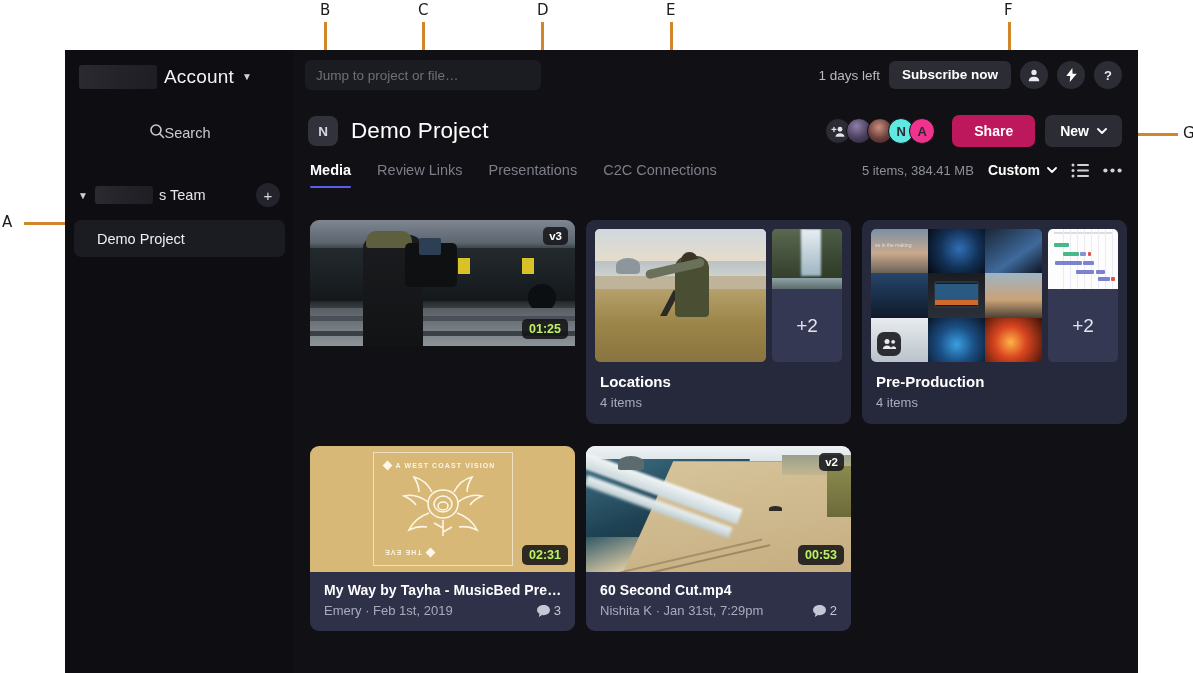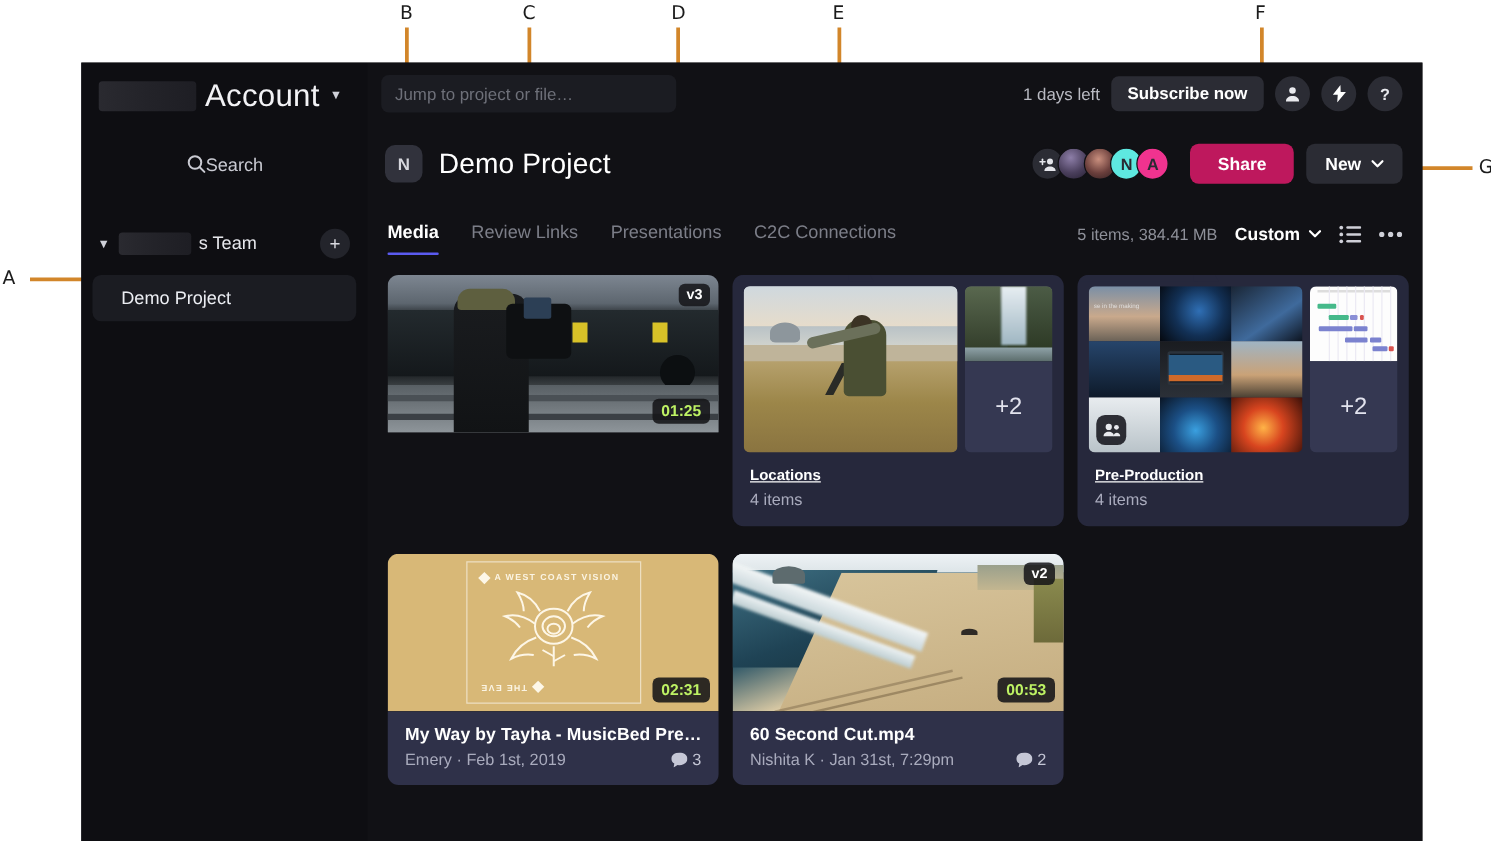--- a/index.html
+++ b/index.html
@@ -48,21 +48,21 @@
     gap: 7px;
   }
   .redact {
     background: linear-gradient(90deg,#2a2a30,#232329,#1e1e24);
     border-radius: 3px;
     filter: blur(0.4px);
   }
   .redact.acct { width: 78px; height: 24px; }
   .redact.team { width: 58px; height: 18px; }
   .account-name {
-    color: #f2f2f5; font-size: 25px; font-weight: 400;
+    color: #f2f2f5; font-size: 19px; font-weight: 400;
     letter-spacing: .2px;
   }
   .chev { color: #cfd0d8; font-size: 10px; line-height: 1; margin-left: 1px; }
 
   .search-row {
     display: flex; align-items: center; 
     height: 38px; padding: 0 16px;
     margin-top: 14px;
     justify-content: center;
   }
@@ -143,21 +143,21 @@
     border-radius: 7px; padding: 9px 22px; line-height: 1;
   }
   .new-btn {
     margin-left: 10px;
     background: #2b2c34; color: #fff; font-weight: 700; font-size: 14px;
     border-radius: 7px; padding: 9px 15px; line-height: 1;
     display: flex; align-items: center; gap: 8px;
   }
 
   .tabsbar {
-    height: 42px; display: flex; align-items: flex-end;
+    height: 42px; display: flex; align-items: flex-start;
     padding: 0 16px 0 16px;
   }
   .tabs { display: flex; gap: 26px; align-items: flex-end; }
   .tab {
     font-size: 14.5px; color: #7c7e88; padding-bottom: 10px;
     position: relative;
   }
   .tab.active { color: #fff; font-weight: 600; }
   .tab.active::after {
     content: ""; position: absolute; left: 0; right: 0; bottom: 0;
@@ -209,21 +209,21 @@
   }
   .folder-thumbs { display: flex; gap: 6px; height: 133px; }
   .f-main { flex: 0 0 171px; border-radius: 5px; overflow: hidden; position: relative; }
   .f-side { flex: 1; display: flex; flex-direction: column; gap: 0; border-radius: 5px; overflow: hidden; }
   .f-side-top { height: 60px; overflow: hidden; }
   .f-side-bot {
     flex: 1; background: #353852; display: flex; align-items: center; justify-content: center;
     color: #e2e3ee; font-size: 19px; font-weight: 400;
   }
   .folder-info { padding: 11px 5px 5px 5px; }
-  .folder-info .nm { color: #fff; font-size: 12px; font-weight: 700; text-decoration: underline; }
+  .folder-info .nm { color: #fff; font-size: 15px; font-weight: 700; }
   .folder-info .sub { color: #a9abbd; font-size: 13px; margin-top: 5px; }
   .shared-badge {
     position: absolute; left: 6px; bottom: 6px;
     width: 24px; height: 24px; border-radius: 7px;
     background: rgba(22,22,28,.88);
     display: flex; align-items: center; justify-content: center;
   }
 
   
   .art { position: absolute; inset: 0; }

